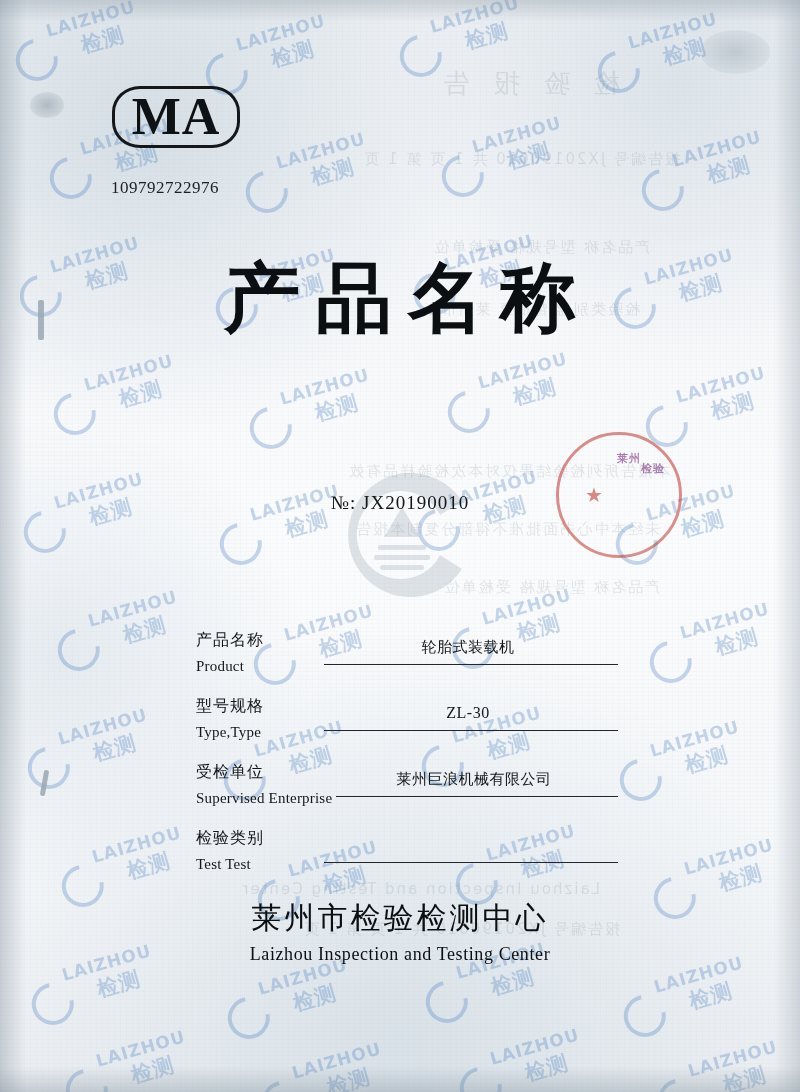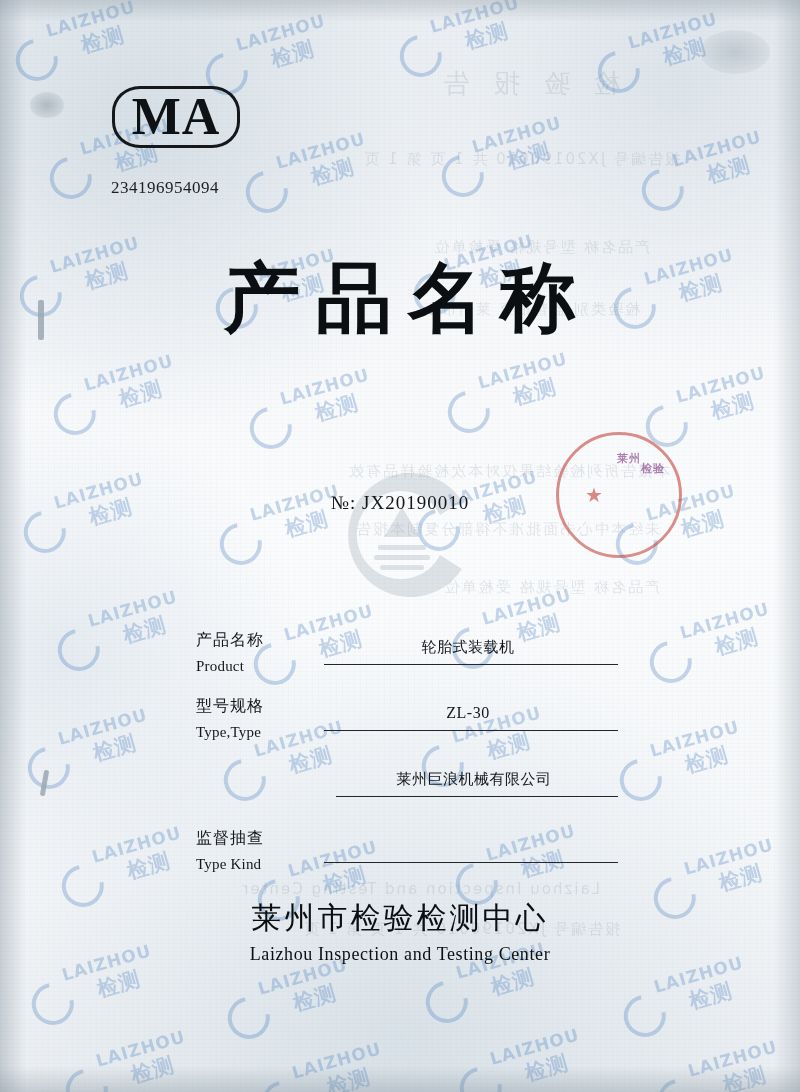--- a/index.html
+++ b/index.html
@@ -560,21 +560,21 @@
         <rect x="52" y="100" width="56" height="5" rx="2"></rect>
         <rect x="58" y="110" width="44" height="5" rx="2"></rect>
       </g>
     </svg>
   </div>
 
   <div class="ma-mark">
     <span>MA</span>
   </div>
 
-  <div class="cert-no">234196954094</div>
+  <div class="cert-no">109792722976</div>
 
   <div class="title-cjk">产品名称</div>
   <div class="report-no">№: JX20190010</div>
 
   <div class="seal">
     <div class="sealtxt s1">莱州</div>
     <div class="sealtxt s2">检验</div>
     <div class="star">★</div>
   </div>
 
@@ -591,28 +591,32 @@
     <div class="field-row">
       <div class="field-label">
         <div class="label-cjk">型号规格</div>
         <div class="label-en">Type,Type</div>
       </div>
       <div class="field-value en">ZL-30</div>
       <div class="field-underline"></div>
     </div>
 
     <div class="field-row row-sup">
+      <div class="field-label">
+        <div class="label-cjk">受检单位</div>
+        <div class="label-en">Supervised Enterprise</div>
+      </div>
       <div class="field-value">莱州巨浪机械有限公司</div>
       <div class="field-underline"></div>
     </div>
 
     <div class="field-row">
       <div class="field-label">
-        <div class="label-cjk">监督抽查</div>
-        <div class="label-en">Type Kind</div>
+        <div class="label-cjk">检验类别</div>
+        <div class="label-en">Test Test</div>
       </div>
       <div class="field-underline"></div>
     </div>
   </div>
 
   <div class="org-cjk">莱州市检验检测中心</div>
   <div class="org-en">Laizhou   Inspection and Testing Center</div>
 
   <div class="hole" style="left:38px; top:300px; width:6px; height:40px;"></div>
   <div class="hole" style="left:42px; top:770px; width:5px; height:26px; transform:rotate(10deg);"></div>

